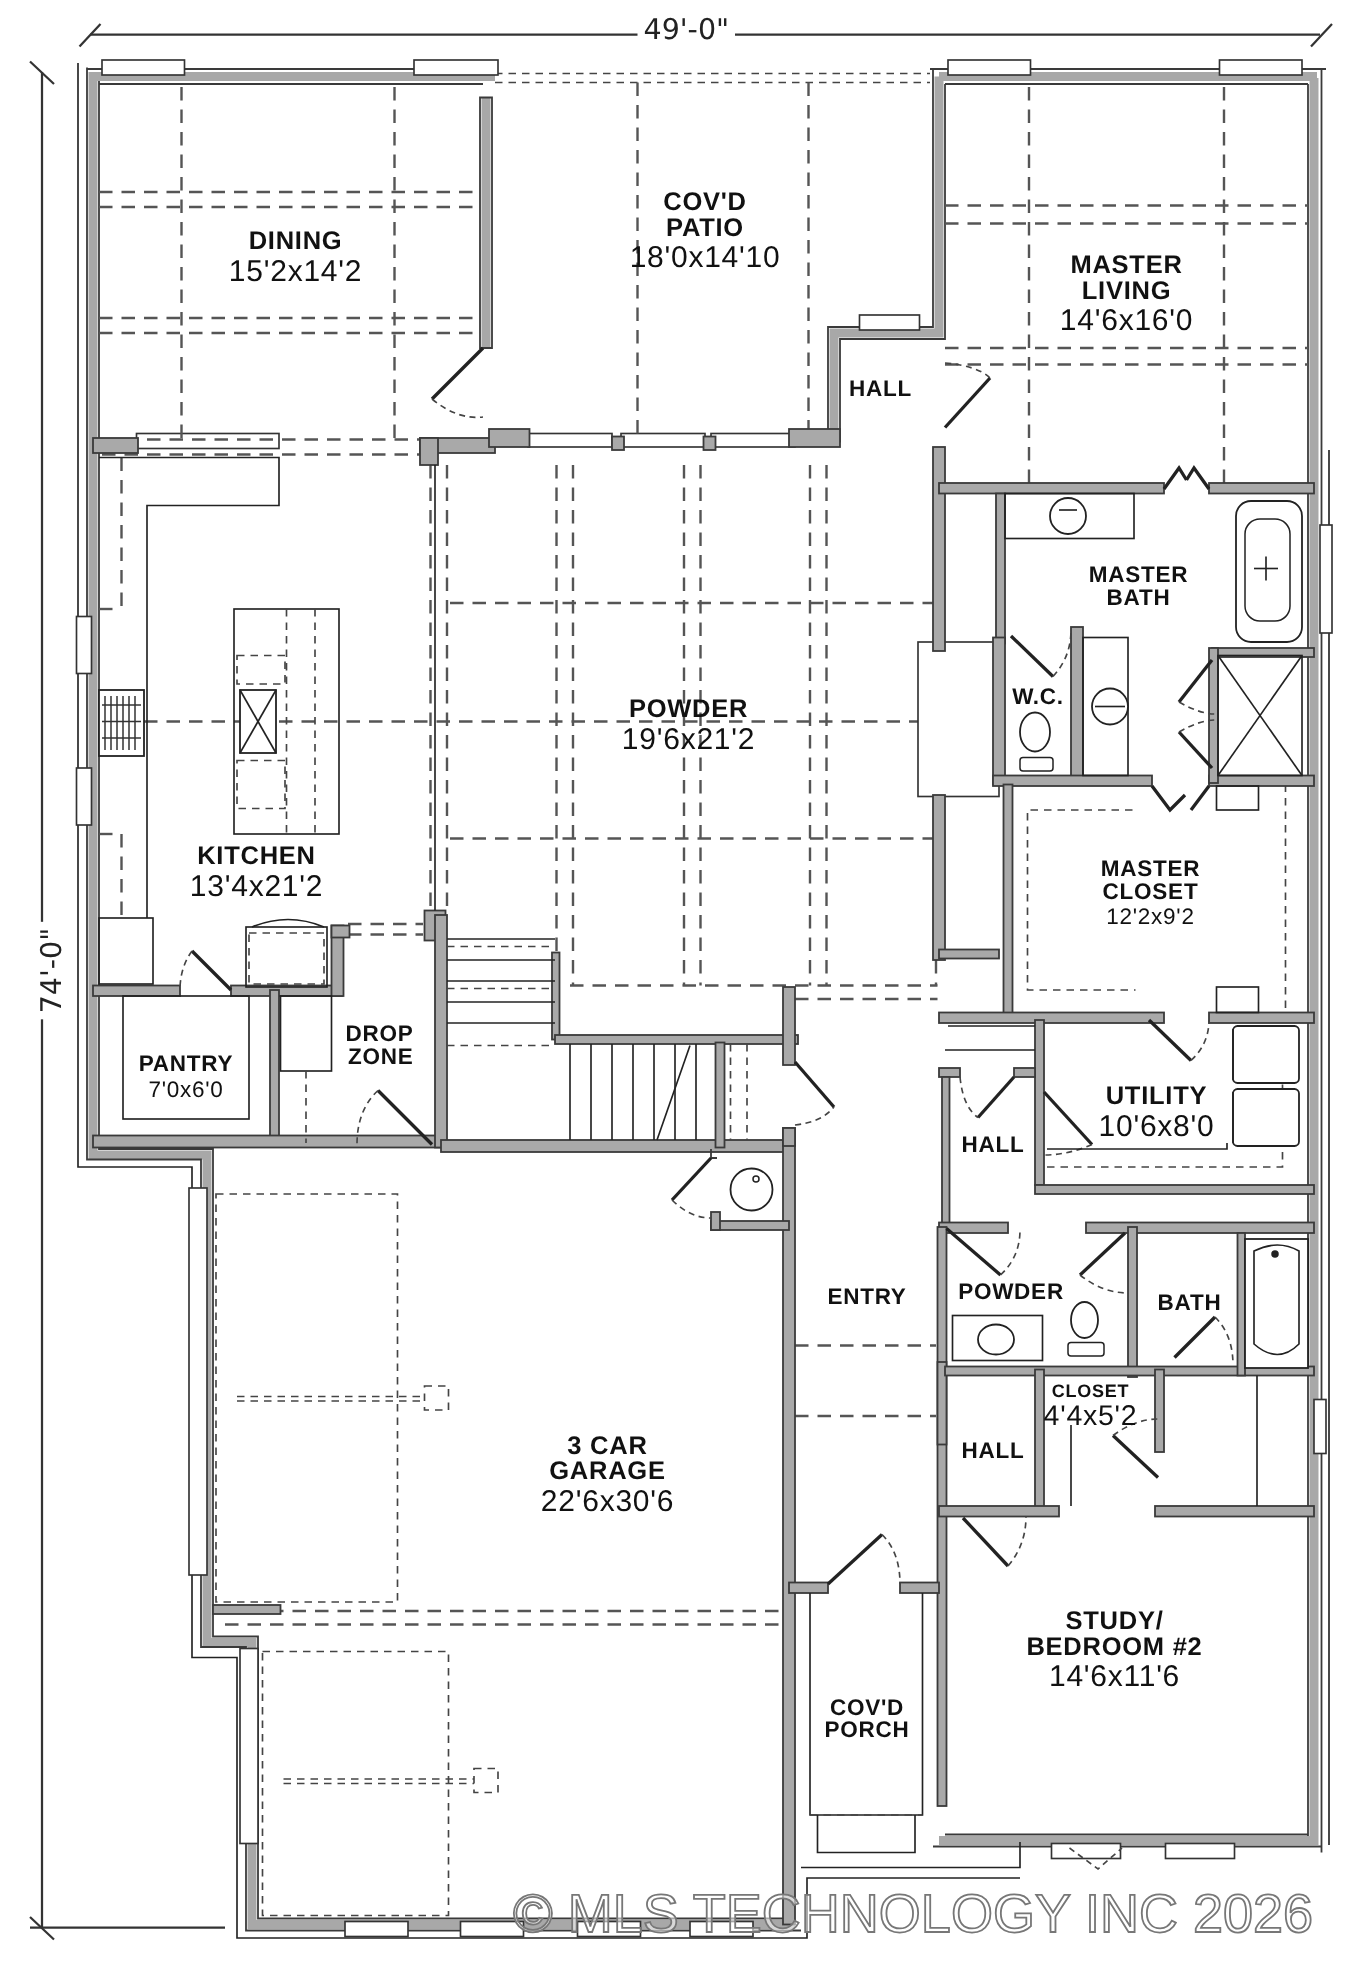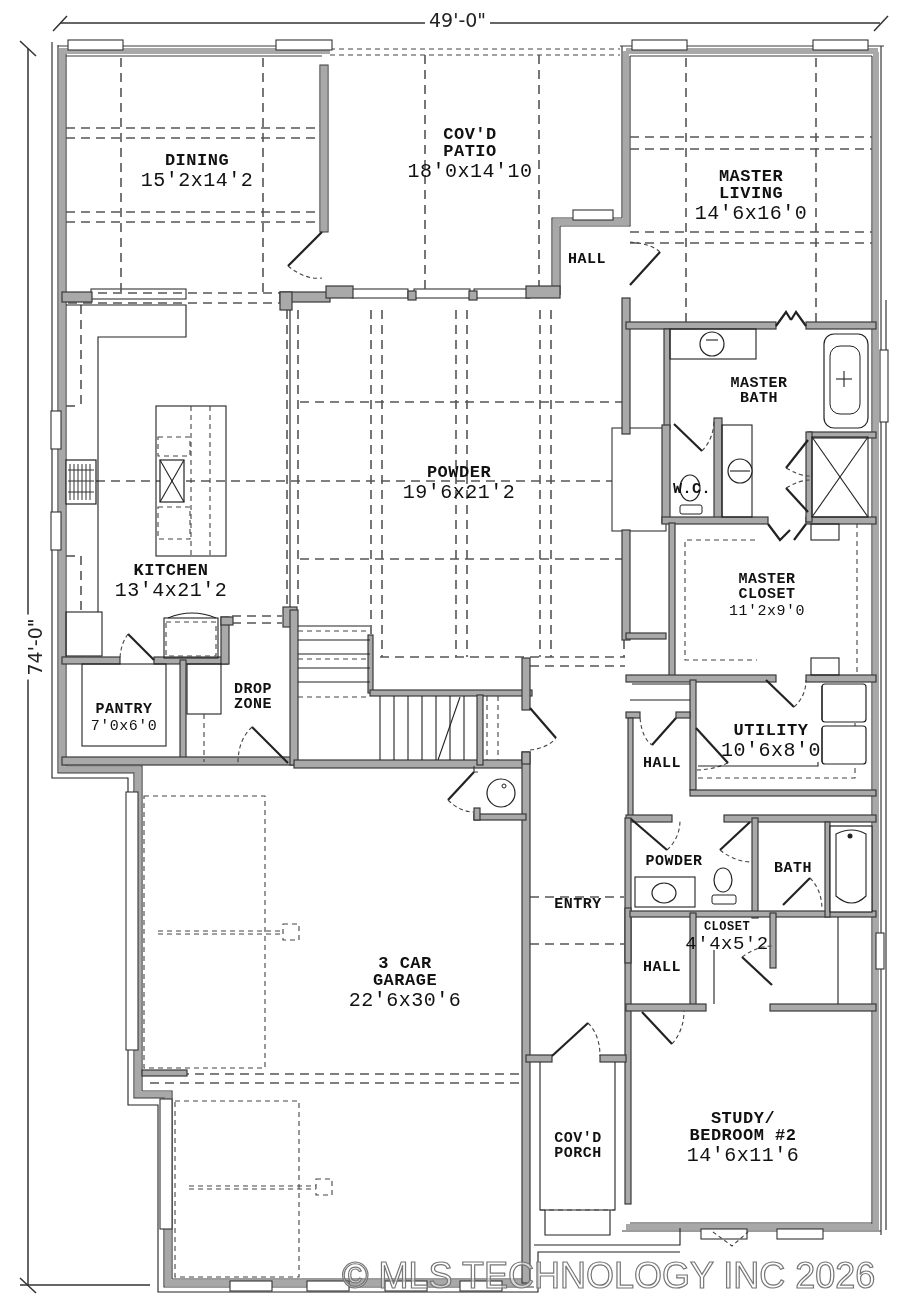--- a/index.html
+++ b/index.html
@@ -8,21 +8,21 @@
   .wall { fill: #a9a9a9; stroke: #3a3a3a; stroke-width: 1.2; }
   .wallline { stroke: #3a3a3a; stroke-width: 1.2; fill: none; }
   .wallfill { stroke: #a8a8a8; stroke-width: 6; fill: none; }
   .thin { stroke: #222; stroke-width: 1.1; fill: none; }
   .dash { stroke: #555; stroke-width: 1.6; fill: none; stroke-dasharray: 9 6; }
   .dashfine { stroke: #444; stroke-width: 1.1; fill: none; stroke-dasharray: 5 4; }
   .door { stroke: #222; stroke-width: 2.2; fill: none; }
   .swing { stroke: #444; stroke-width: 1.1; fill: none; stroke-dasharray: 4 3; }
   .win { fill: #fff; stroke: #333; stroke-width: 1.1; }
   .dimline { stroke: #333; stroke-width: 1.5; fill: none; }
-  .lbl { position: absolute; text-align: center; color: #111; font-family: Liberation Mono, monospace; font-weight: bold; letter-spacing: 0.5px; line-height: 1.0; white-space: nowrap; transform: translateX(-50%); }
+  .lbl { position: absolute; text-align: center; color: #111; font-family: Liberation Sans, sans-serif; font-weight: bold; letter-spacing: 0.5px; line-height: 1.0; white-space: nowrap; transform: translateX(-50%); }
   .lbl .name { display: block; font-size: 17px; }
   .lbl .dim { display: block; font-size: 20px; font-weight: normal; margin-top: 2px; }
   .lbl.small .name { font-size: 15px; }
   .lbl.small .dim { font-size: 15px; }
   .dimtext { position: absolute; font-family: "DejaVu Sans", sans-serif; font-size: 19px; color: #222; background: #fff; padding: 0 4px; }
   .dimtext.vert { transform: rotate(-90deg); transform-origin: center; }
   .watermark { position: absolute; left: 342px; top: 1255px; font-family: "Liberation Sans", sans-serif; font-size: 36px; color: rgba(255,255,255,0.55); -webkit-text-stroke: 1.2px #777; letter-spacing: 0px; white-space: nowrap; }
 </style>
 </head>
 <body>
@@ -471,60 +471,60 @@
 
 <div class="lbl small" style="left:587px; top:252px;">
   <span class="name">HALL</span>
 </div>
 
 <div class="lbl small" style="left:759px; top:376px;">
   <span class="name">MASTER</span>
   <span class="name">BATH</span>
 </div>
 
-<div class="lbl small" style="left:692px; top:482px;">
+<div class="lbl small" style="left:692px; top:457px;">
   <span class="name">W.C.</span>
 </div>
 
 <div class="lbl" style="left:459px; top:464px;">
   <span class="name">POWDER</span>
   <span class="dim">19'6x21'2</span>
 </div>
 
 <div class="lbl" style="left:171px; top:562px;">
   <span class="name">KITCHEN</span>
   <span class="dim">13'4x21'2</span>
 </div>
 
 <div class="lbl small" style="left:767px; top:572px;">
   <span class="name">MASTER</span>
   <span class="name">CLOSET</span>
-  <span class="dim">11'2x9'0</span>
+  <span class="dim">12'2x9'2</span>
 </div>
 
 <div class="lbl small" style="left:124px; top:690px;margin-top:12px;">
   <span class="name">PANTRY</span>
   <span class="dim">7'0x6'0</span>
 </div>
 
-<div class="lbl small" style="left:253px; top:682px;">
+<div class="lbl small" style="left:253px; top:682px;text-align:right;">
   <span class="name">DROP</span>
   <span class="name">ZONE</span>
 </div>
 
 <div class="lbl" style="left:771px; top:722px;">
   <span class="name">UTILITY</span>
   <span class="dim">10'6x8'0</span>
 </div>
 
 <div class="lbl small" style="left:662px; top:756px;">
   <span class="name">HALL</span>
 </div>
 
-<div class="lbl small" style="left:578px; top:857px;margin-top:40px;">
+<div class="lbl small" style="left:578px; top:857px;">
   <span class="name">ENTRY</span>
 </div>
 
 <div class="lbl small" style="left:674px; top:854px;">
   <span class="name">POWDER</span>
 </div>
 
 <div class="lbl small" style="left:793px; top:861px;">
   <span class="name">BATH</span>
 </div>
@@ -537,21 +537,21 @@
 <div class="lbl small" style="left:662px; top:960px;">
   <span class="name">HALL</span>
 </div>
 
 <div class="lbl" style="left:357px; top:955px;margin-left:48px;">
   <span class="name">3 CAR</span>
   <span class="name">GARAGE</span>
   <span class="dim">22'6x30'6</span>
 </div>
 
-<div class="lbl" style="left:743px; top:1072px;margin-top:38px;">
+<div class="lbl" style="left:743px; top:1072px;">
   <span class="name">STUDY/</span>
   <span class="name">BEDROOM #2</span>
   <span class="dim">14'6x11'6</span>
 </div>
 
 <div class="lbl small" style="left:578px; top:1131px;">
   <span class="name">COV'D</span>
   <span class="name">PORCH</span>
 </div>
 

